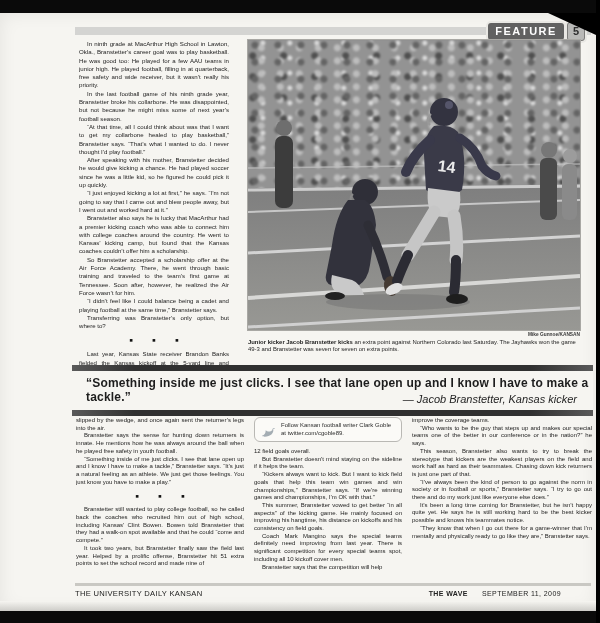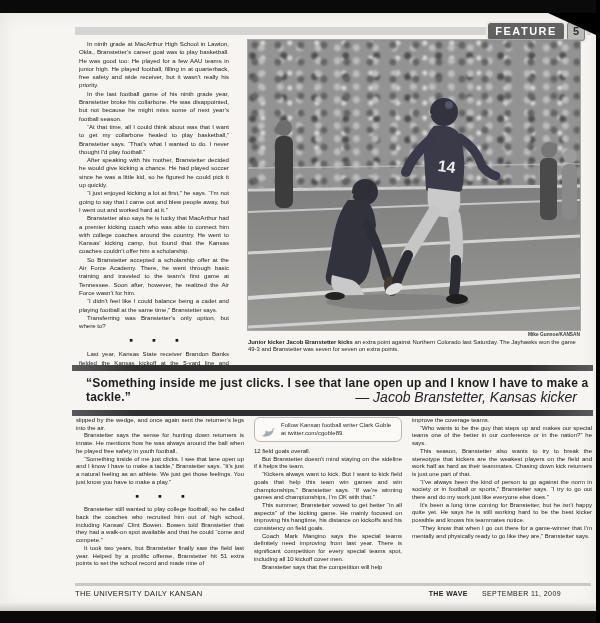--- a/index.html
+++ b/index.html
@@ -55,21 +55,21 @@
   .credit { margin-top:2px; text-align:right; font-size:4.8px; font-weight:bold; color:#3a3a3a; }
   .caption { margin-top:2px; font-size:5.9px; line-height:7.2px; color:#1d1d1d; text-align:left; }
   .caption b { font-weight:bold; }
 
   
   .quote-band { position:absolute; top:352px; left:72px; width:521px; }
   .quote-bar { height:6px; background:linear-gradient(90deg,#5a5a5a,#303030 12%,#303030 88%,#5a5a5a); }
   .quote-inner { position:relative; padding:5px 14px 6px; background:#f6f5f1; min-height:34px; }
   .quote-text { width:505px; font-size:12px; line-height:14px; font-weight:bold;
                 color:#1d1d1d; letter-spacing:.2px; }
-  .quote-attr { position:absolute; right:16px; bottom:5px; font-size:14px; font-style:italic;
+  .quote-attr { position:absolute; right:16px; bottom:5px; font-size:11px; font-style:italic;
                 color:#242424;text-align:center; }
 
   
   .bottom-cols { position:absolute; top:404px; left:76px; width:516px; height:156px;
                  display:flex; gap:10px; overflow:hidden; }
   .bcol { overflow:hidden; }
   .bcol1 { width:168px; } .bcol2 { width:148px; } .bcol3 { width:180px; }
   .bcol p { font-size:6px; line-height:7.7px; }
 
   .twitter-box { display:flex; align-items:center; gap:5px; border:1px solid #b9b8b4;

